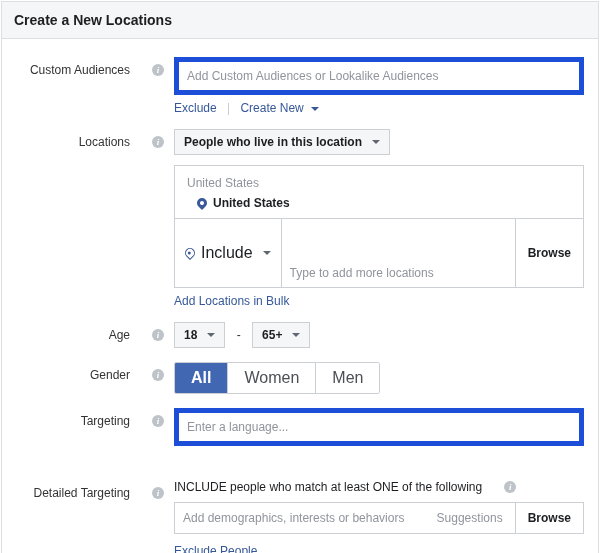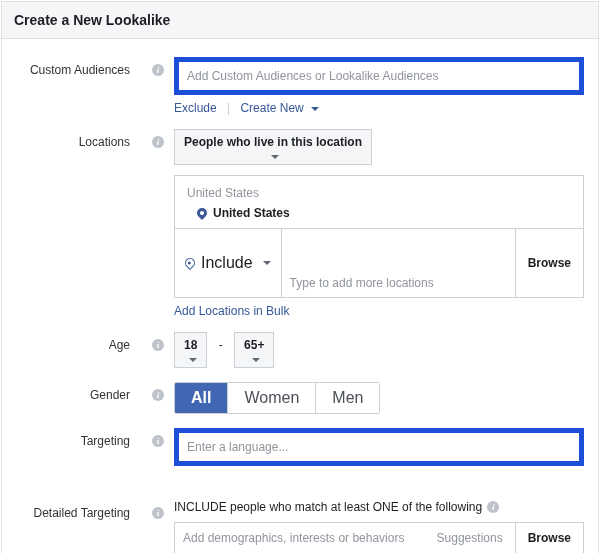--- a/index.html
+++ b/index.html
@@ -100,21 +100,20 @@
     display: inline-flex;
     align-items: center;
     border: 1px solid #ccd0d5;
     background: #f5f6f7;
     padding: 5px 9px;
     font-size: 12px;
     color: #1c1e21;
     cursor: pointer;
     gap: 6px;
     font-weight: bold;
-    flex-direction: column;
   }
   .loc-box {
     border: 1px solid #ccd0d5;
     margin-top: 10px;
   }
   .loc-body {
     padding: 10px 12px 8px 12px;
   }
   .loc-group-label {
     color: #90949c;
@@ -208,21 +207,21 @@
     color: #fff;
     font-weight: bold;
   }
   .section-gap { height: 20px; }
   .include-heading {
     font-size: 12px;
     color: #1c1e21;
     margin-bottom: 8px;
     display: flex;
     align-items: center;
-    gap: 5px;
+    gap: 22px;
   }
   .dt-box {
     display: flex;
     align-items: stretch;
     border: 1px solid #ccd0d5;
   }
   .dt-input {
     flex: 1;
     border: none;
     padding: 8px 8px;
@@ -234,21 +233,21 @@
     color: #90949c;
     font-size: 12px;
     cursor: pointer;
     display: flex; align-items: center;
   }
 </style>
 </head>
 <body>
 
 <div class="panel">
-  <div class="panel-header">Create a New Lookalike</div>
+  <div class="panel-header">Create a New Locations</div>
   <div class="panel-body">
 
     <div class="row">
       <div class="label-col">
         <span>Custom Audiences</span>
         <span class="info-icon">i</span>
       </div>
       <div class="field-col">
         <input class="text-input" type="text" placeholder="Add Custom Audiences or Lookalike Audiences" style="">
         <div class="link-row">

